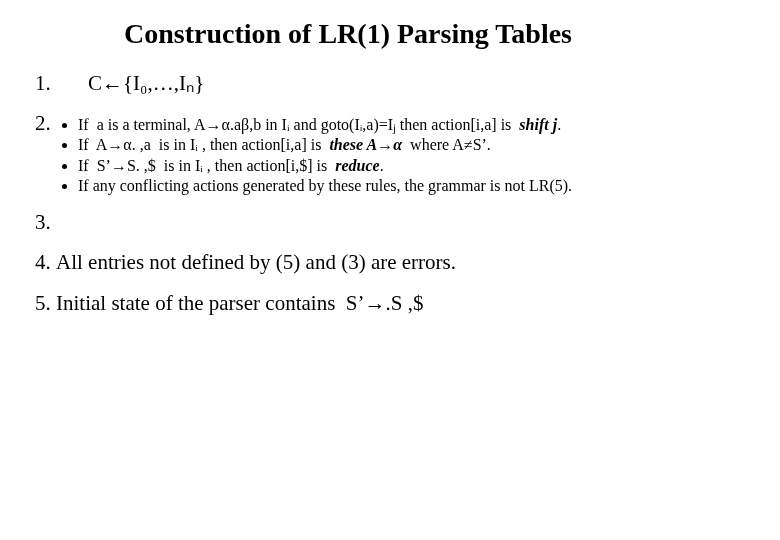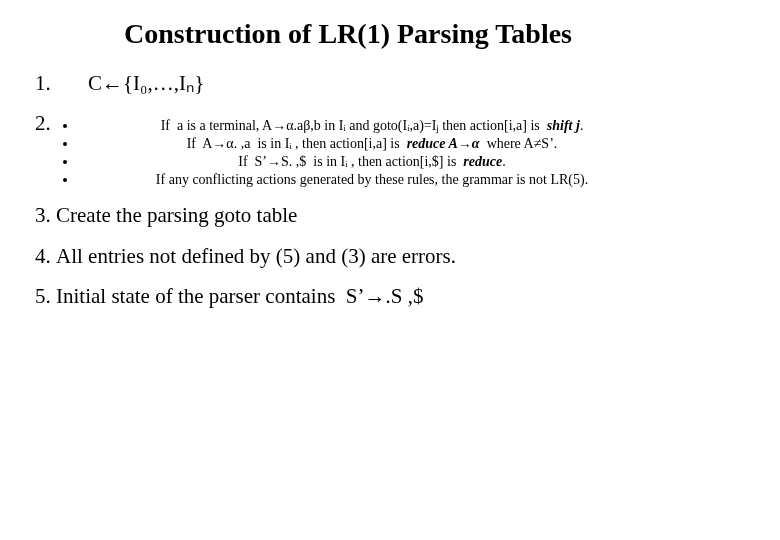--- a/index.html
+++ b/index.html
@@ -33,51 +33,49 @@
     line-height: 1.25;
   }
   .sub-indent {
     display: block;
     margin-left: 32px;
     margin-top: 16px;
   }
   ul.bullets {
     margin: 0 0 0 22px;
     padding: 0;
-    font-size: 14px;
+    font-size: 16px;
     list-style: disc;
-    text-align: center;
   }
   ul.bullets li {
     margin-bottom: 1px;
     line-height: 1.2;
   }
 </style>
 </head>
 <body>
 
 <div class="slide">
   <div class="title">Construction of LR(1) Parsing Tables</div>
 
   <ol class="main">
     <li>
       <span class="sub-indent">C←{I₀,…,Iₙ}</span>
     </li>
 
     <li>
       <ul class="bullets">
         <li>If&nbsp; a is a terminal, A→α.aβ,b in Iᵢ and goto(Iᵢ,a)=Iⱼ then action[i,a] is&nbsp; <b><i>shift j</i></b>.</li>
-        <li>If&nbsp; A→α.&nbsp;,a&nbsp; is in Iᵢ&nbsp;, then action[i,a] is&nbsp; <b><i>reduce A→α</i></b>&nbsp; where A≠S’.</li>
+        <li>If&nbsp; A→α.&nbsp;,a&nbsp; is in Iᵢ&nbsp;, then action[i,a] is&nbsp; <b><i>these A→α</i></b>&nbsp; where A≠S’.</li>
         <li>If&nbsp; S’→S.&nbsp;,$&nbsp; is in Iᵢ&nbsp;, then action[i,$] is&nbsp; <b><i>reduce</i></b>.</li>
         <li>If any conflicting actions generated by these rules, the grammar is not LR(5).</li>
       </ul>
     </li>
 
     <li>
-      <span>Create the parsing goto table</span>
     </li>
 
     <li>
       <span>All entries not defined by (5) and (3) are errors.</span>
     </li>
 
     <li>
       <span>Initial state of the parser contains&nbsp; S’→.S&nbsp;,$</span>
     </li>
   </ol>

